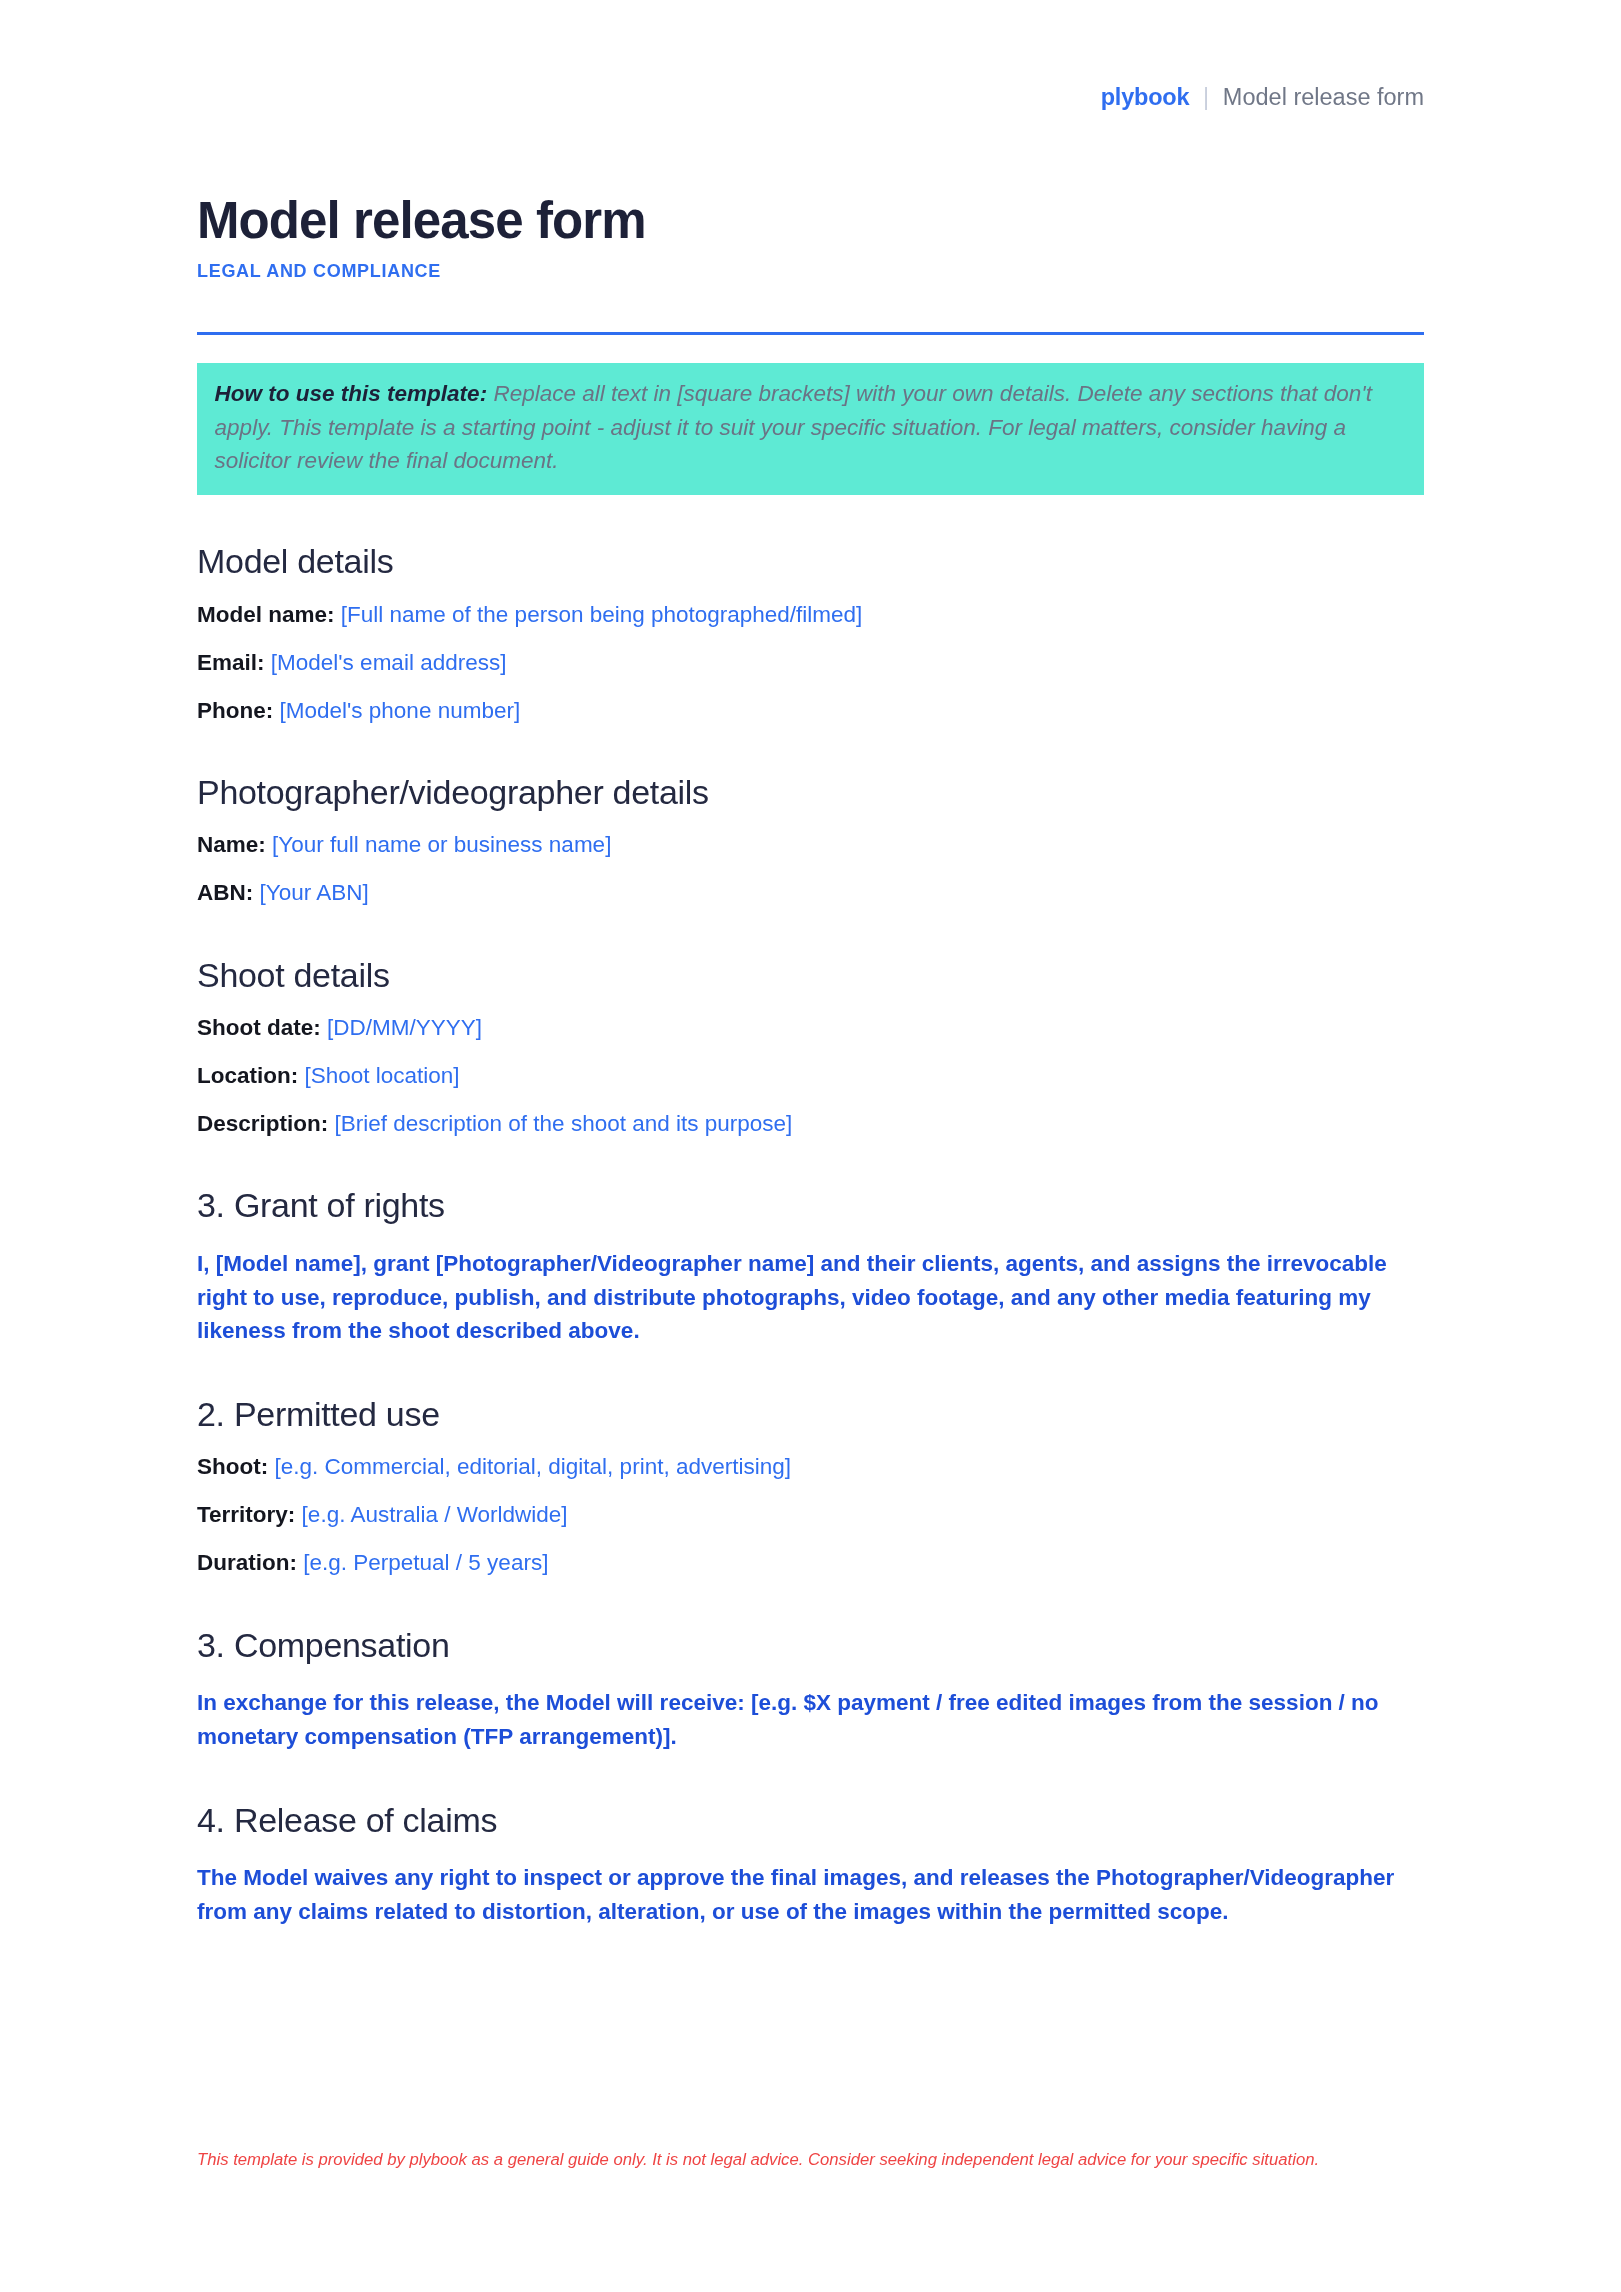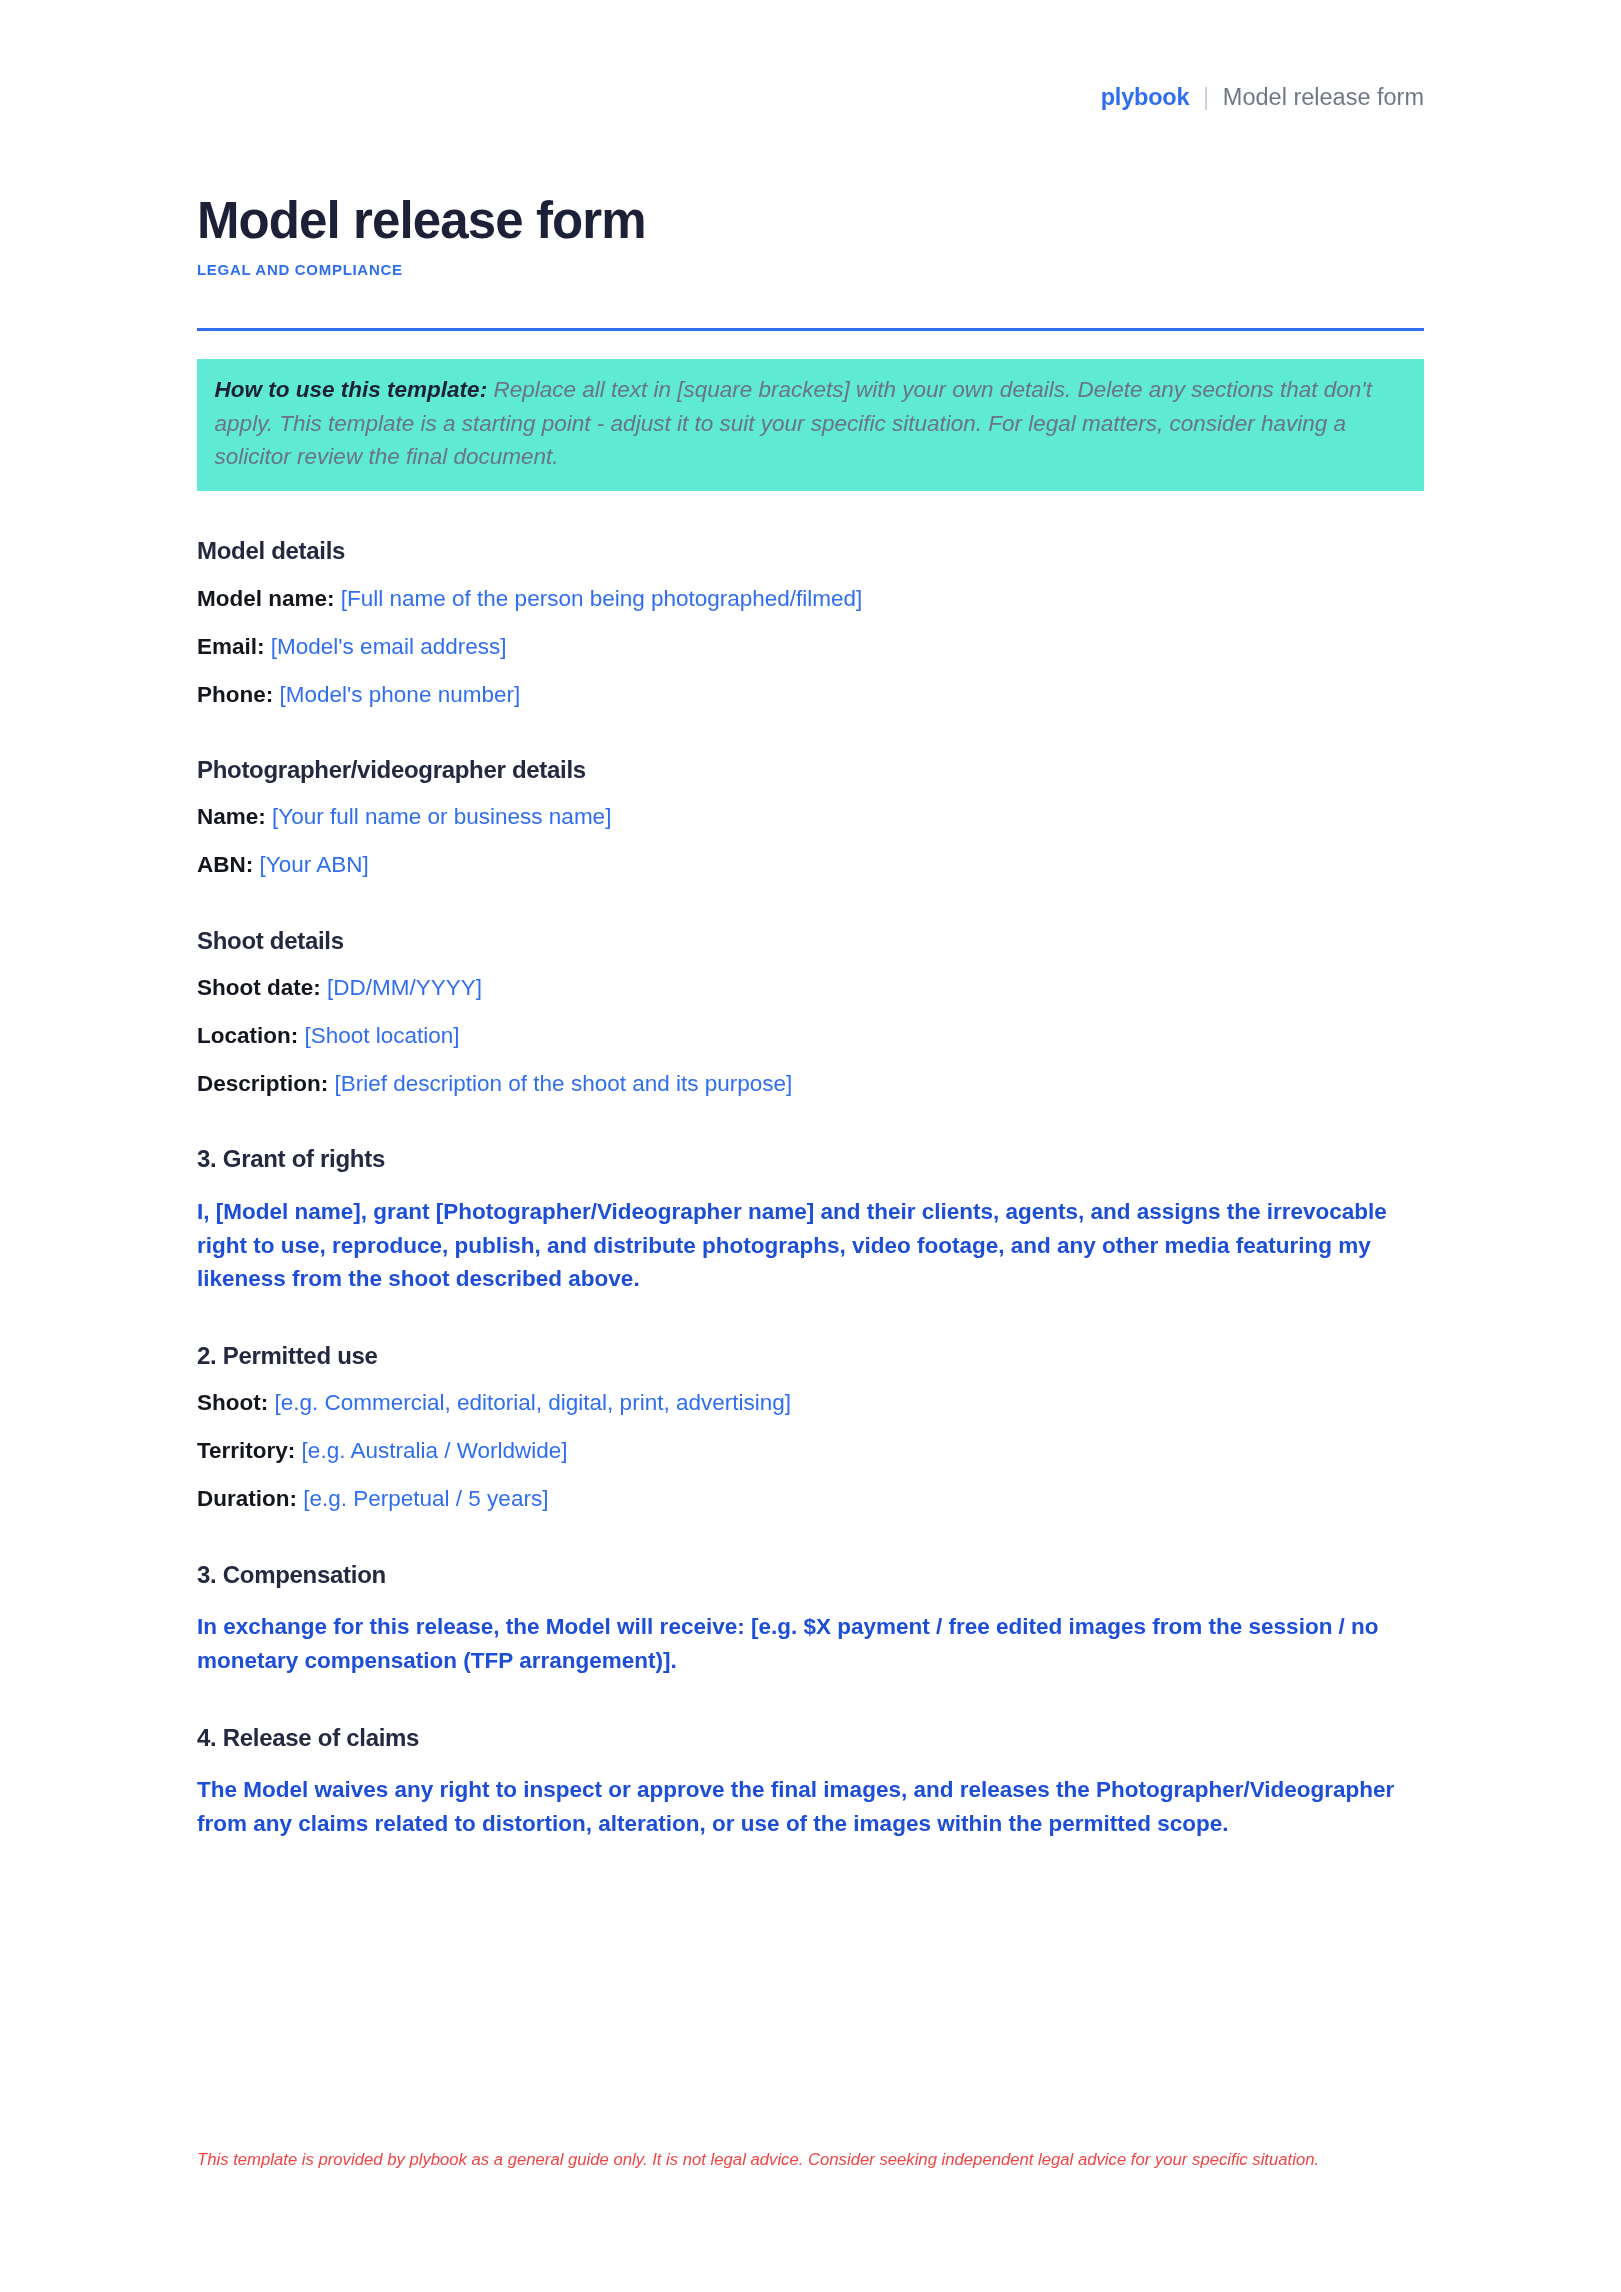--- a/index.html
+++ b/index.html
@@ -63,21 +63,21 @@
     margin: 0;
     padding-top: 192px;
     font-size: 51px;
     line-height: 1.12;
     font-weight: 700;
     letter-spacing: -0.9px;
     color: #1d2138;
   }
   .doc-kicker {
     margin: 11.8px 0 0 0;
-    font-size: 15px;
+    font-size: 18px;
     font-weight: 700;
     letter-spacing: 0.7px;
     color: #2f6ef0;
     text-transform: uppercase;
   }
 
   .rule {
     margin-top: 50px;
     height: 2.9px;
     width: 100%;
@@ -97,23 +97,23 @@
   }
   .callout b {
     color: #1d2138;
     font-style: italic;
     font-weight: 700;
   }
 
   
   h2.section-title {
     margin: 46px 0 0 0;
-    font-size: 24px;
+    font-size: 34px;
     line-height: 1.2;
-    font-weight: 700;
+    font-weight: 400;
     letter-spacing: -0.3px;
     color: #242941;
   }
 
   .field {
     margin: 17.6px 0 0 0;
     font-size: 22.5px;
     line-height: 1.35;
     color: #2f6ef0;
   }

